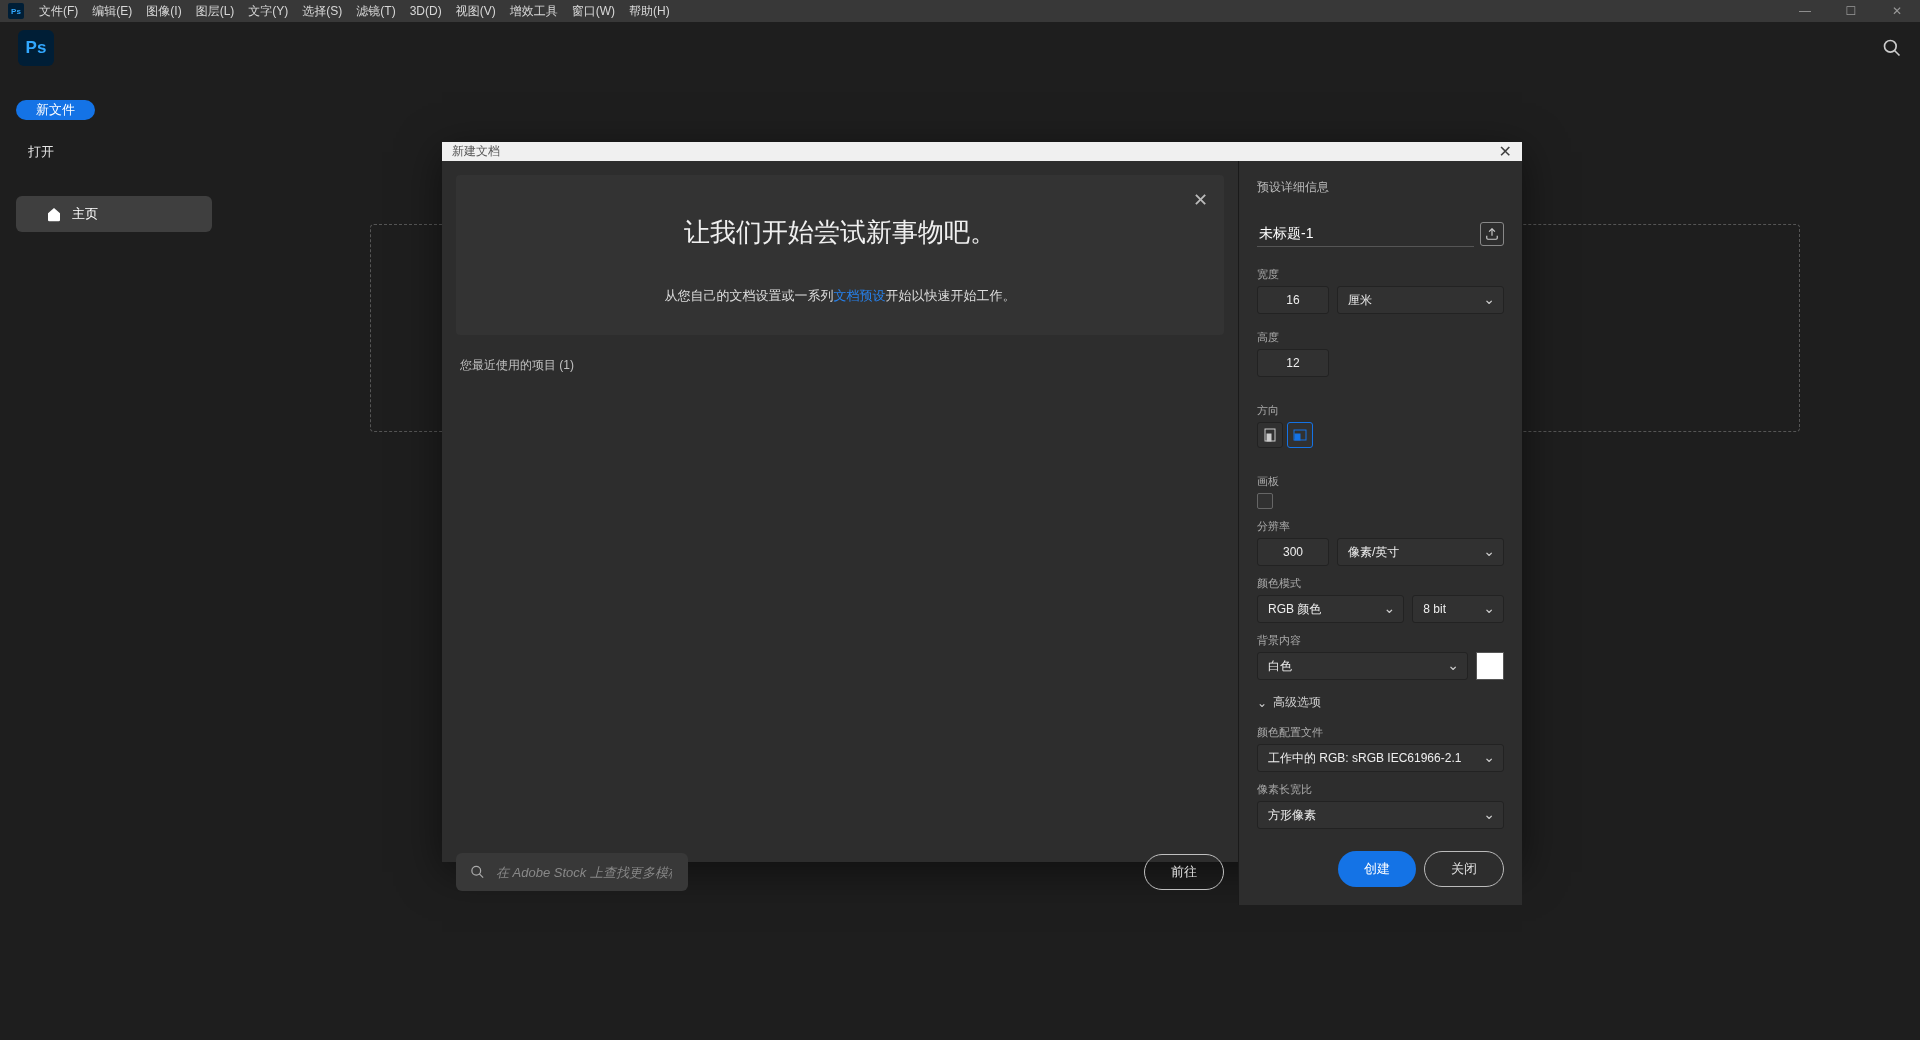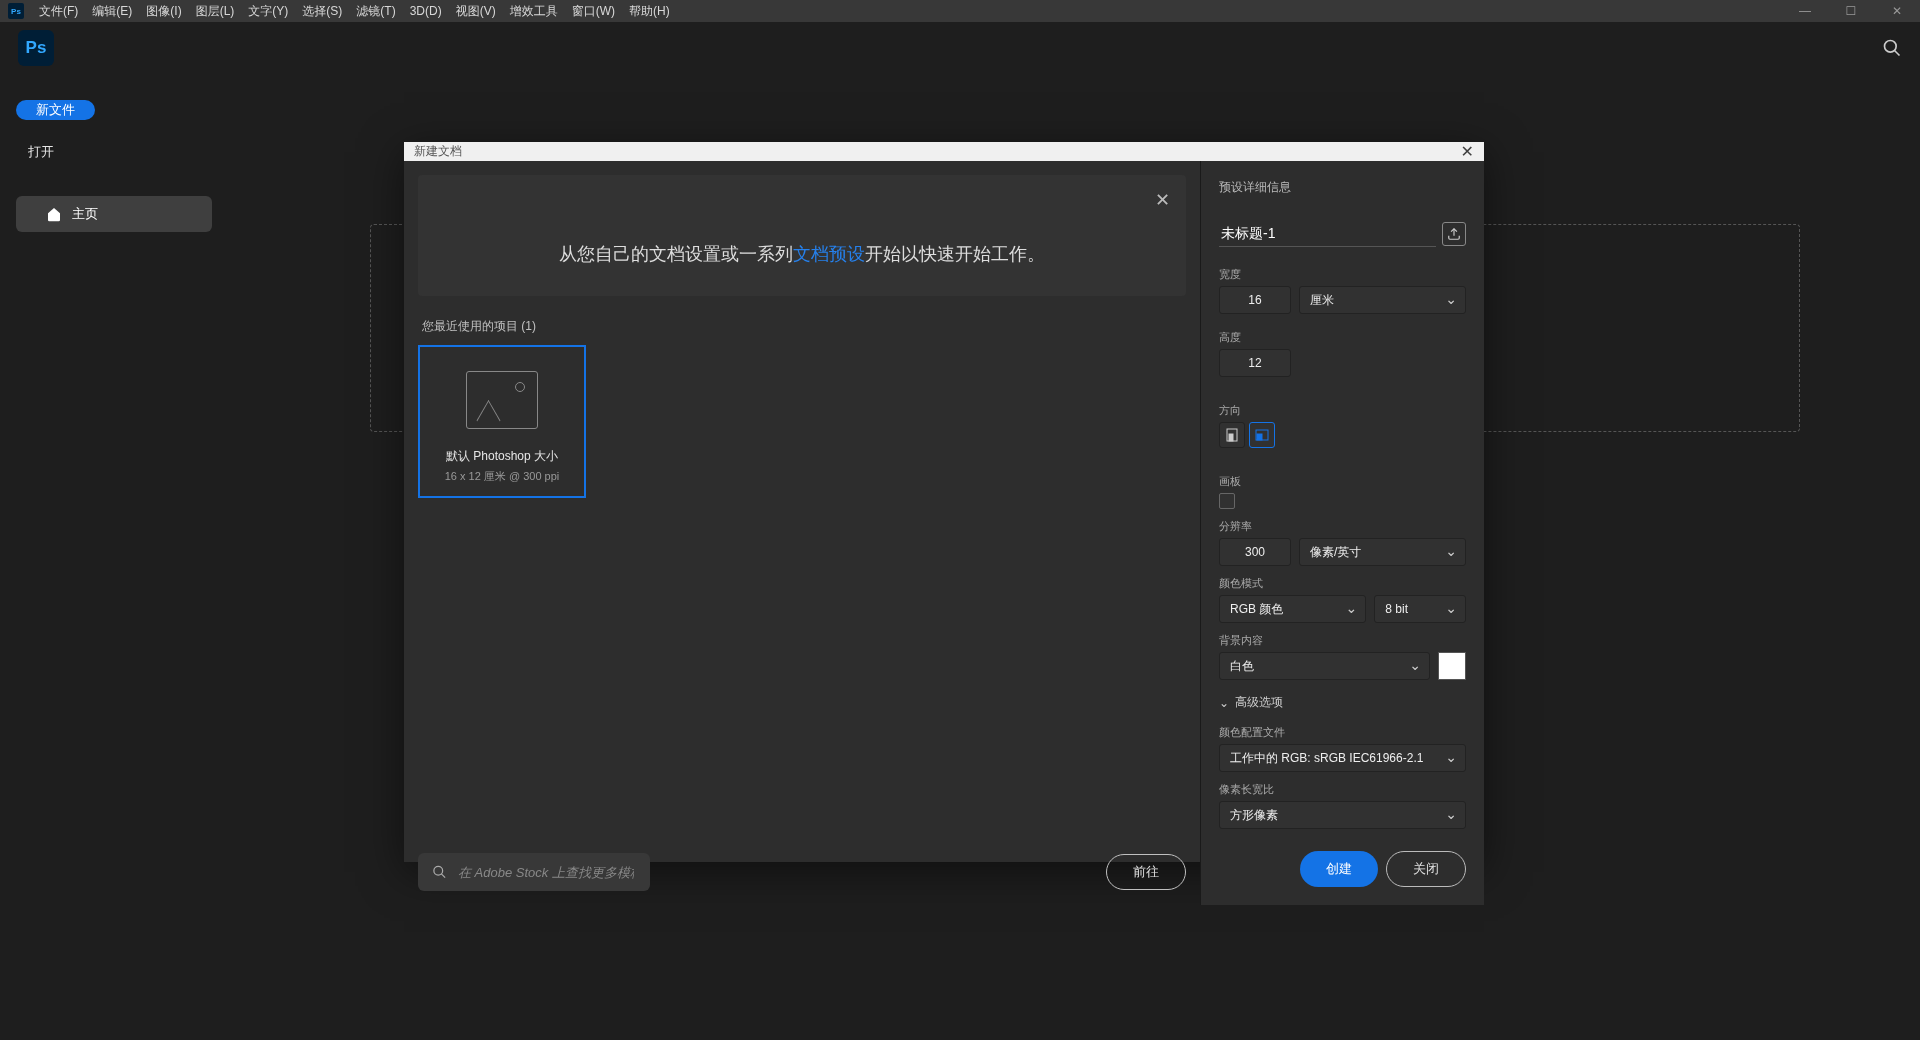--- a/index.html
+++ b/index.html
@@ -111,21 +111,21 @@
       position: absolute;
       left: 370px; top: 224px;
       width: 1430px; height: 208px;
       border: 1px dashed #555;
       border-radius: 4px;
     }
     
     
     .dialog {
       position: absolute;
-      left: 404px; top: 142px;
+      left: 442px; top: 142px;
       width: 1080px; height: 720px;
       background: #2d2d2d;
       box-shadow: 0 10px 40px rgba(0,0,0,0.5);
       display: flex; flex-direction: column;
     }
     .dialog-titlebar {
       background: #f0f0f0;
       height: 24px;
       display: flex; align-items: center;
       padding: 0 10px;
@@ -166,21 +166,21 @@
       display: flex; flex-direction: column;
     }
     .hero {
       background: #333333;
       border-radius: 4px;
       padding: 30px 34px;
       position: relative;
     }
     .hero-close { position: absolute; right: 16px; top: 14px; color: #bbb; font-size: 18px; cursor:pointer; }
     .hero-title { color: #f0f0f0; font-size: 26px; text-align: center; margin: 10px 0 18px; }
-    .hero-sub { color: #ddd; font-size: 18px; text-align: center; margin-top: 37px; }
+    .hero-sub { color: #ddd; font-size: 13px; text-align: center; margin-top: 37px; }
     .hero-sub a { color: #2680eb; text-decoration: none; }
     
     .recent-label { color: #c0c0c0; font-size: 12px; margin: 22px 0 10px 4px; }
     
     .preset-card {
       width: 168px;
       border: 2px solid #1473e6;
       background: transparent;
       padding: 16px 12px 12px;
       text-align: center;
@@ -329,30 +329,26 @@
 
 <div class="dialog">
   <div class="dialog-titlebar">
     <span>新建文档</span>
     <span class="dialog-close">✕</span>
   </div>
   <div class="dialog-body">
     <div class="left-col">
       <div class="hero">
         <span class="hero-close">✕</span>
+        <div class="hero-title">让我们开始尝试新事物吧。</div>
         <div class="hero-sub">
           <span>从您自己的文档设置或一系列</span><a href="#">文档预设</a><span>开始以快速开始工作。</span>
         </div>
       </div>
       <div class="recent-label">您最近使用的项目 (1)</div>
-      <div class="preset-card">
-        <div class="preset-thumb"></div>
-        <div class="preset-title">默认 Photoshop 大小</div>
-        <div class="preset-meta">16 x 12 厘米 @ 300 ppi</div>
-      </div>
       <div class="stock-search">
         <div class="stock-search-wrap">
           <span class="mag">
             <svg width="15" height="15" viewBox="0 0 24 24" fill="none" stroke="currentColor" stroke-width="2">
                 <circle cx="10" cy="10" r="7"></circle>
                 <line x1="21" y1="21" x2="15" y2="15"></line>
               </svg>
           </span>
           <input class="stock-input" placeholder="在 Adobe Stock 上查找更多模板" style="">
         </div>

